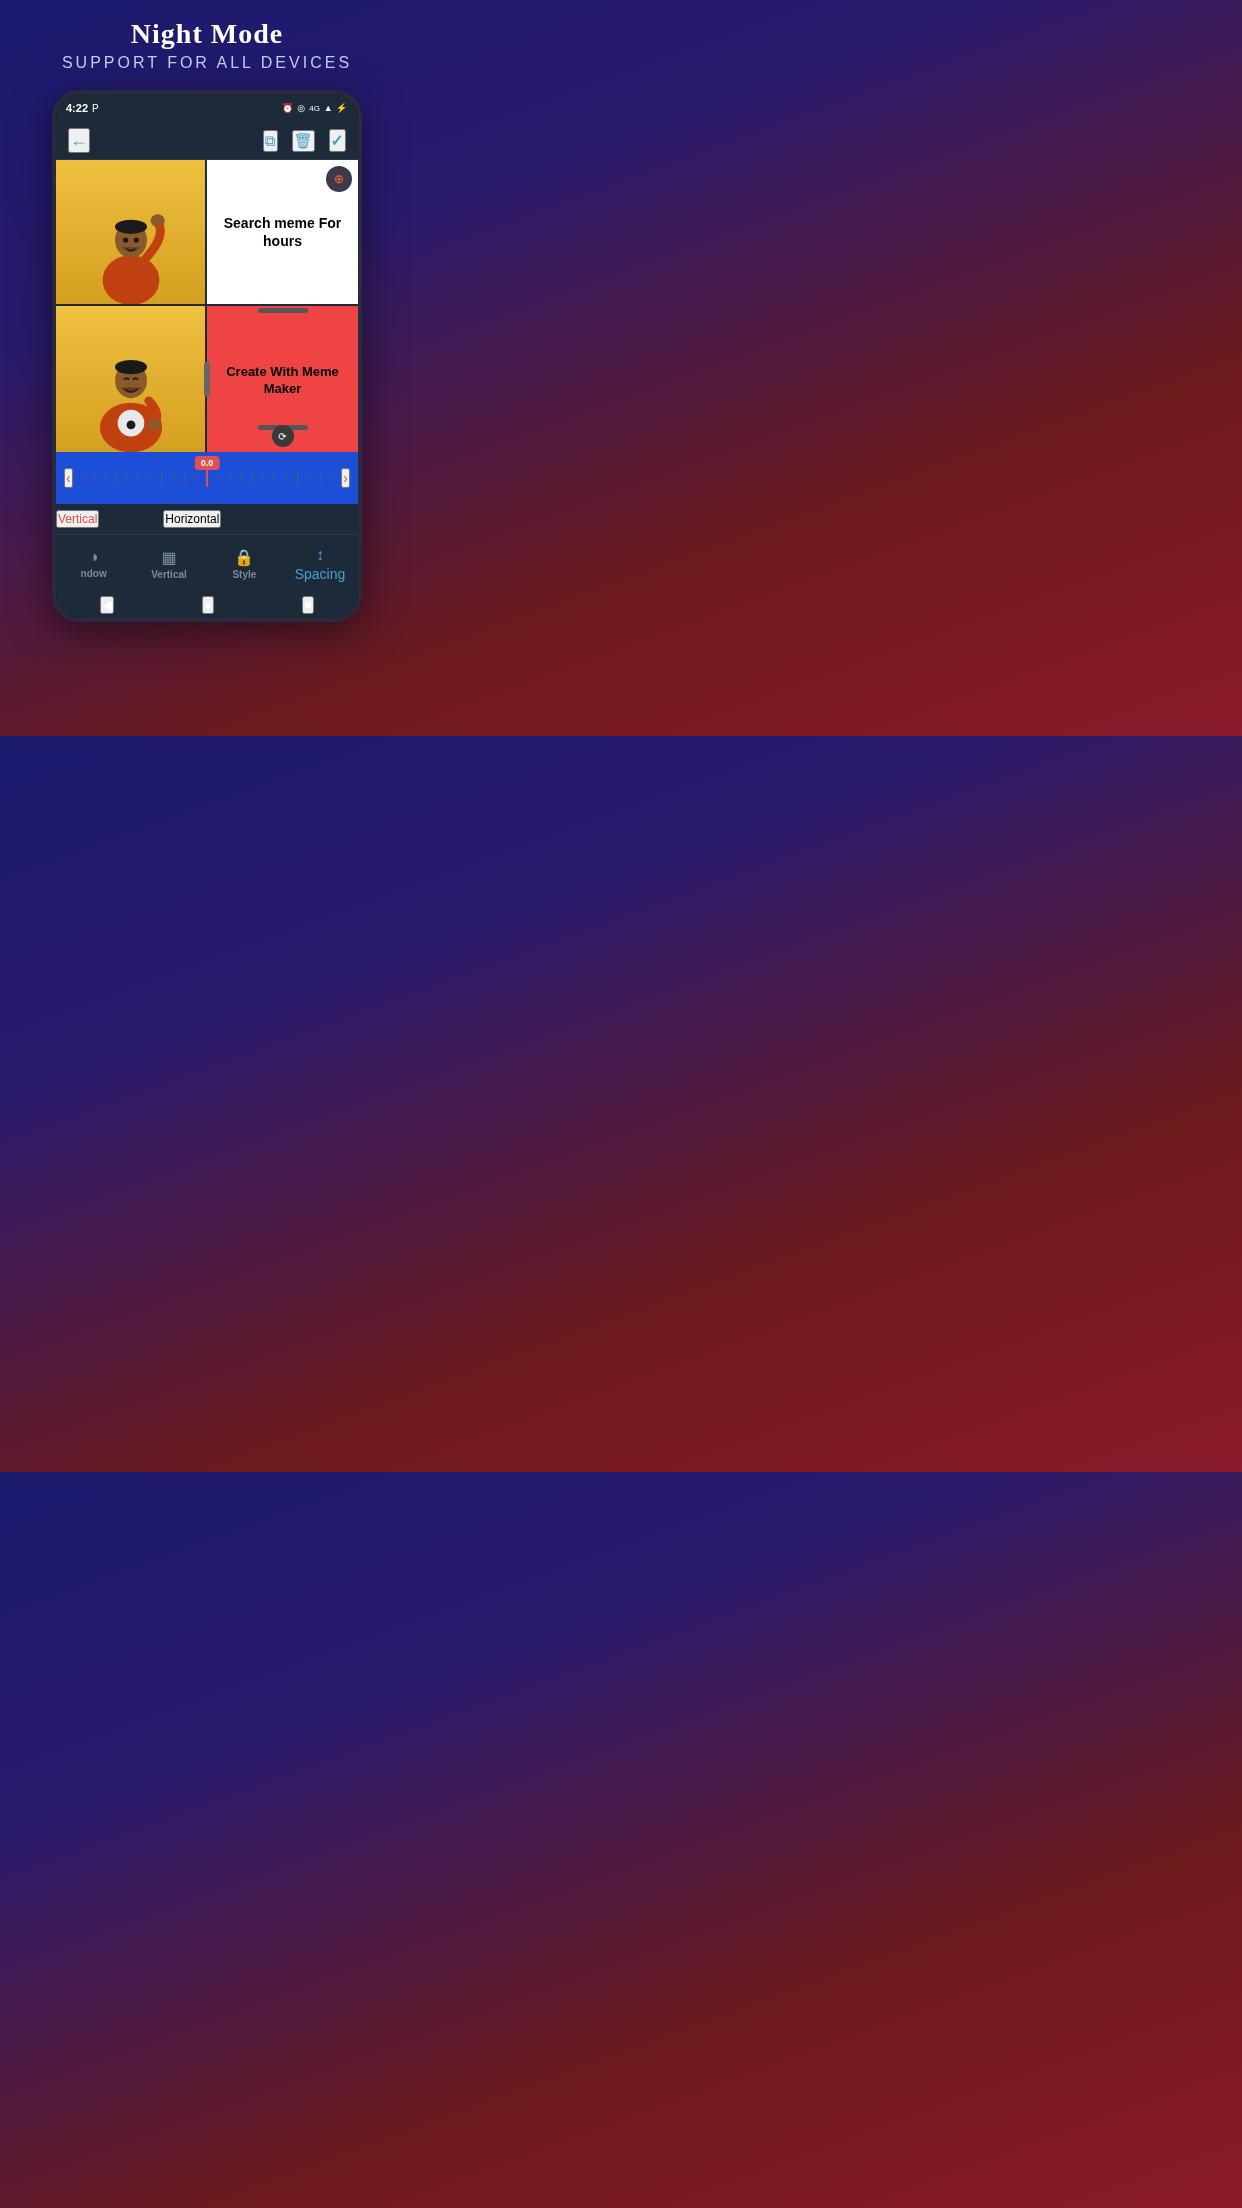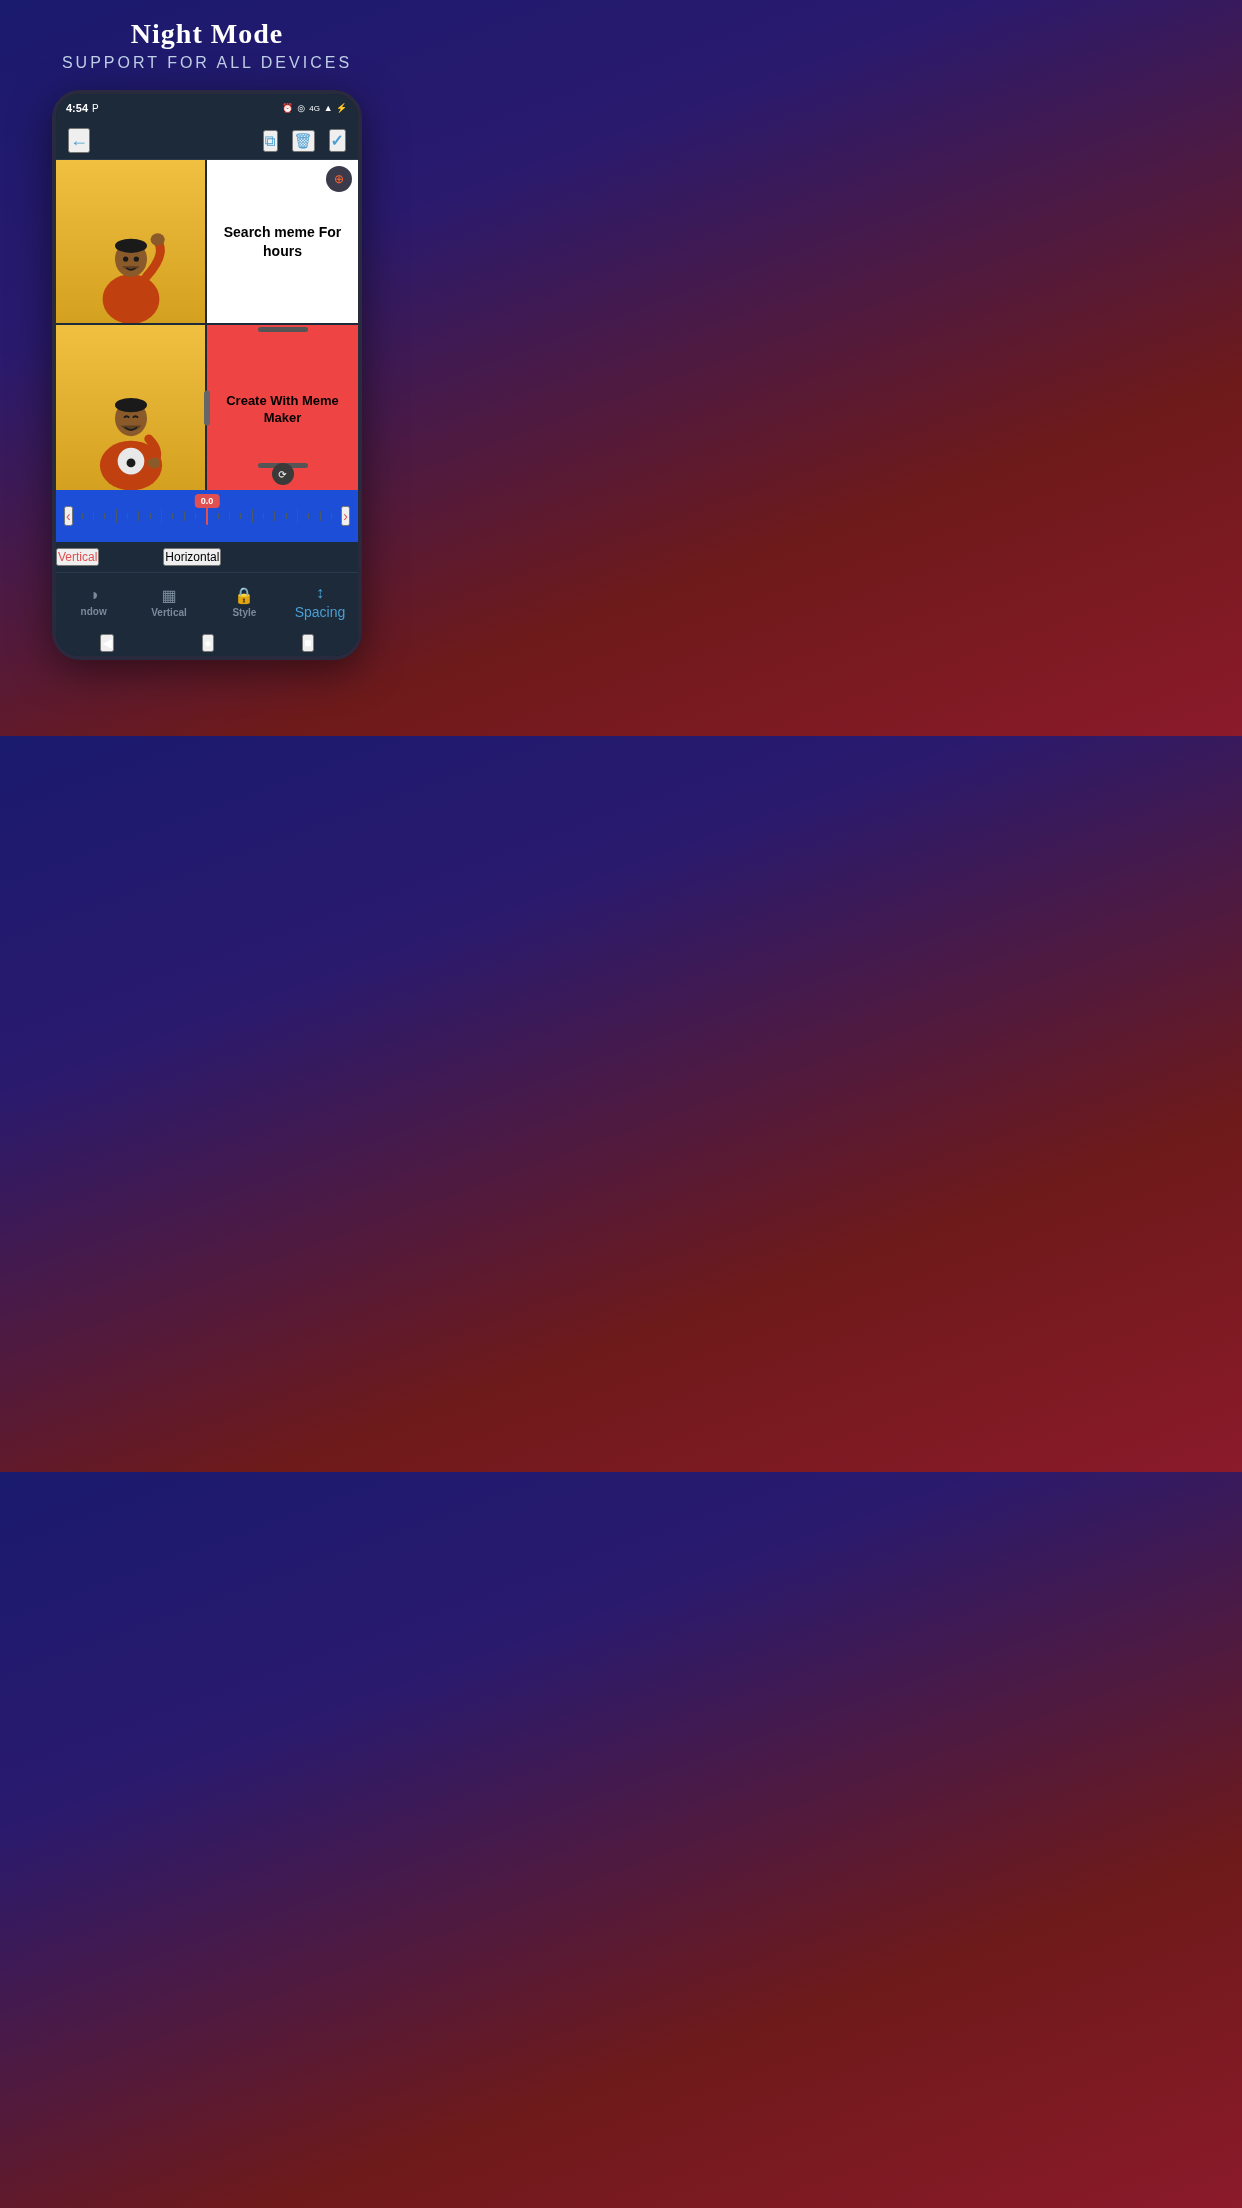--- a/index.html
+++ b/index.html
@@ -10,21 +10,21 @@
       overflow: hidden;
       font-family: 'Arial', sans-serif;
       background: linear-gradient(160deg, #1a1a6e 0%, #2a1a6e 30%, #6e1a1a 70%, #8b1a2a 100%);
       display: flex;
       flex-direction: column;
       align-items: center;
     }
 
     .page-wrapper {
       width: 414px;
-      height: 736px;
+      height: 622px;
       display: flex;
       flex-direction: column;
       align-items: center;
       position: relative;
     }
 
     
     .header-section {
       text-align: center;
       padding: 18px 20px 10px;
@@ -444,21 +444,21 @@
 
   <div class="header-section">
     <div class="night-mode-title">Night Mode</div>
     <div class="subtitle">SUPPORT FOR ALL DEVICES</div>
   </div>
 
   <div class="phone-frame">
 
     <div class="status-bar">
       <div style="display:flex;align-items:center;gap:4px;">
-        <span class="status-time">4:54</span>
+        <span class="status-time">4:22</span>
         <span style="color:white;font-size:10px;">P</span>
       </div>
       <div class="status-icons">
         <span>⏰</span>
         <span>◎</span>
         <span style="font-size:8px;">4G</span>
         <span>▲</span>
         <span>⚡</span>
       </div>
     </div>

